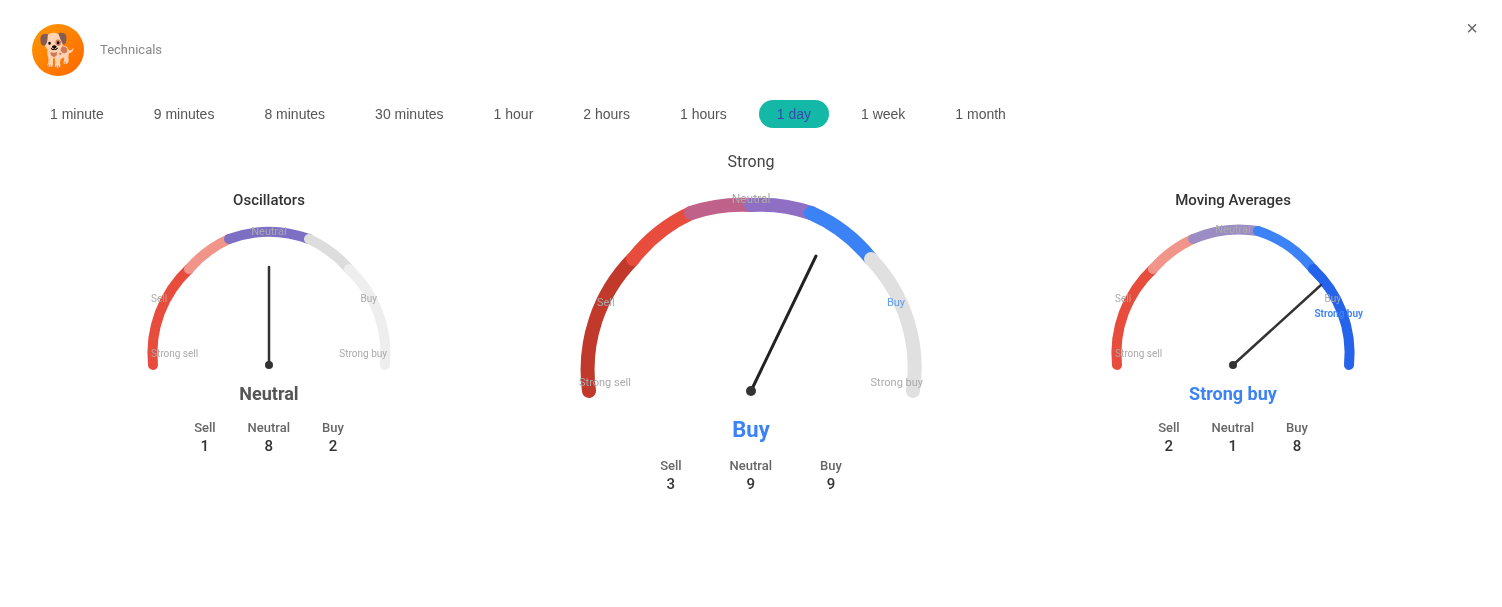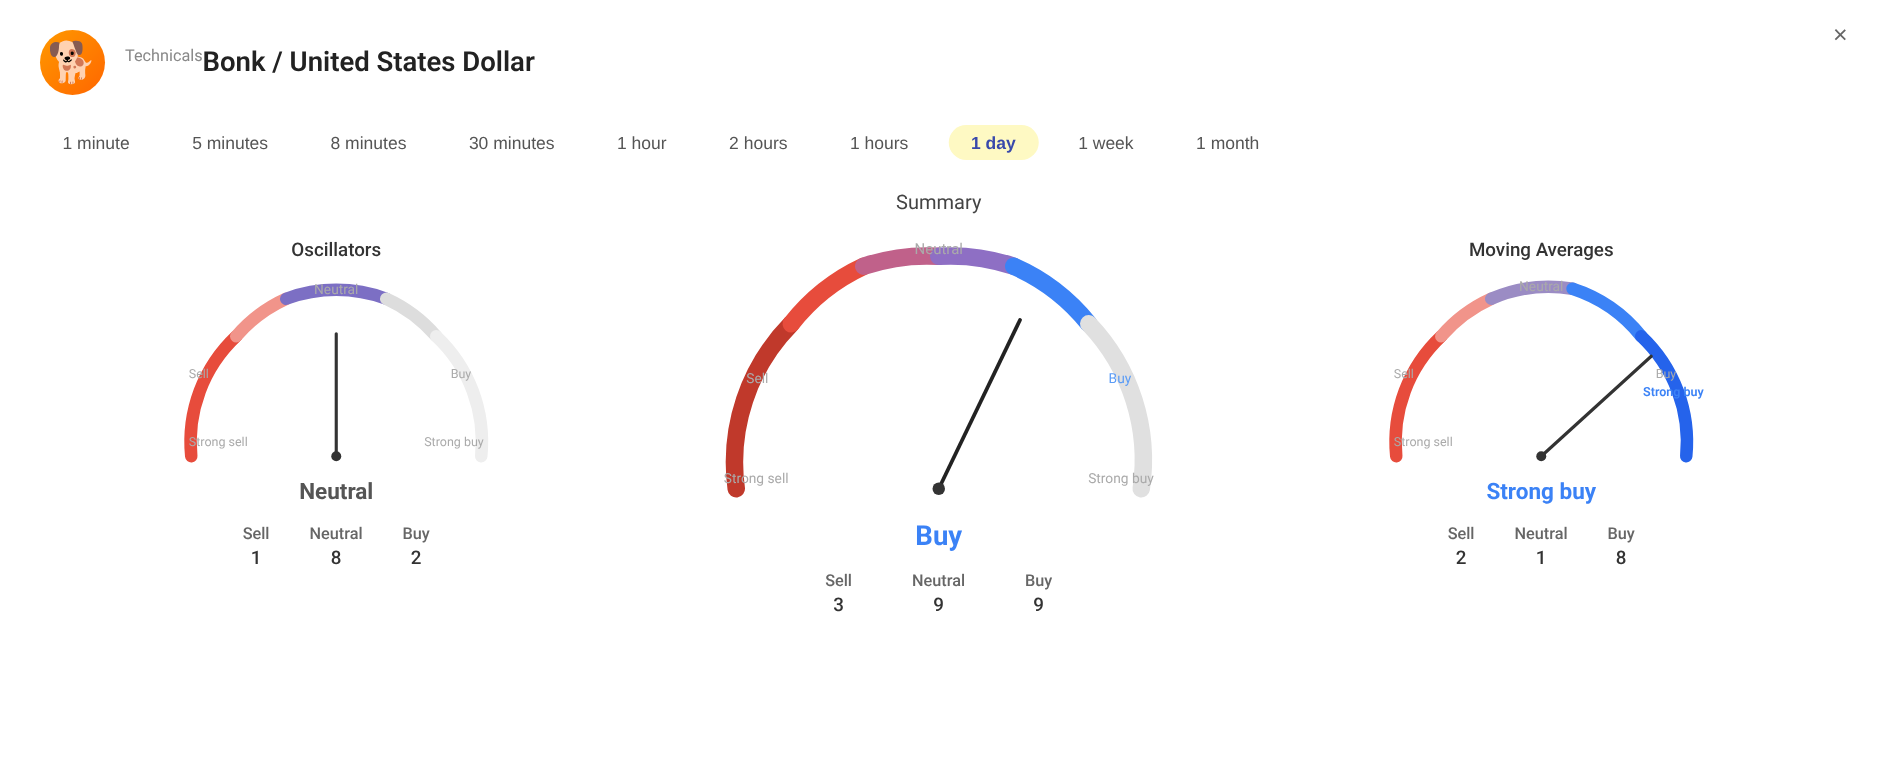--- a/index.html
+++ b/index.html
@@ -76,23 +76,23 @@
       color: #555;
       cursor: pointer;
       border-radius: 20px;
       white-space: nowrap;
       background: none;
       border: none;
       transition: background 0.15s;
     }
 
     .time-tab.active {
-      background: #fef9c3;
+      background: #14b8a6;
       color: #3949ab;
-      font-weight: 700;
+      font-weight: 400;
     }
 
     .main-content {
       padding: 8px 32px 24px 32px;
     }
 
     .summary-title {
       text-align: center;
       font-size: 16px;
       color: #444;
@@ -179,40 +179,39 @@
 <body>
 
 <button class="close-btn">×</button>
 
 <div class="header">
   <div class="logo-circle">
     <span style="font-size:32px;">🐕</span>
   </div>
   <div class="header-text">
     <span class="header-label">Technicals</span>
-    <span class="header-title">Bonk / United States Dollar</span>
   </div>
 </div>
 
 <div class="time-tabs">
 
 <button class="time-tab">1 minute</button>
-    <button class="time-tab">5 minutes</button>
+    <button class="time-tab">9 minutes</button>
     <button class="time-tab">8 minutes</button>
     <button class="time-tab">30 minutes</button>
     <button class="time-tab">1 hour</button>
     <button class="time-tab">2 hours</button>
     <button class="time-tab">1 hours</button>
     <button class="time-tab active">1 day</button>
     <button class="time-tab">1 week</button>
     <button class="time-tab">1 month</button>
   </div>
 
 <div class="main-content">
-  <div class="summary-title">Summary</div>
+  <div class="summary-title">Strong</div>
   <div class="gauges-row">
 
     <div class="gauge-section">
       <div class="gauge-section-title">Oscillators</div>
       <div class="gauge-container">
         <svg class="gauge-svg" viewBox="0 0 280 160">
 
           <path d="M 24 148 A 116 116 0 0 1 60 52" stroke="#e74c3c" stroke-width="10" fill="none" stroke-linecap="round"></path>
 
           <path d="M 60 52 A 116 116 0 0 1 100 22" stroke="#f1948a" stroke-width="10" fill="none" stroke-linecap="round"></path>

